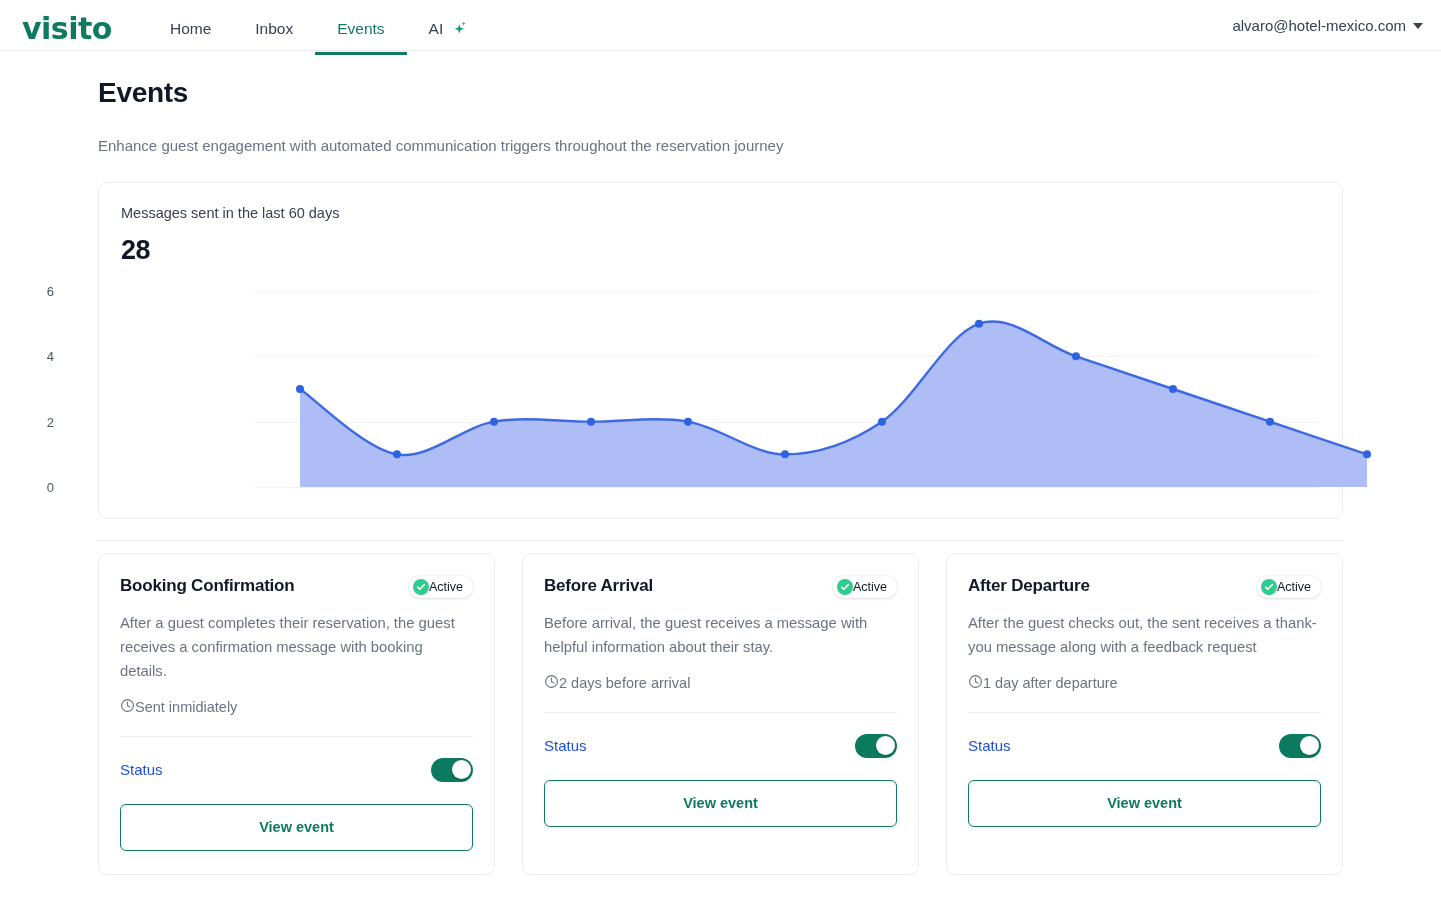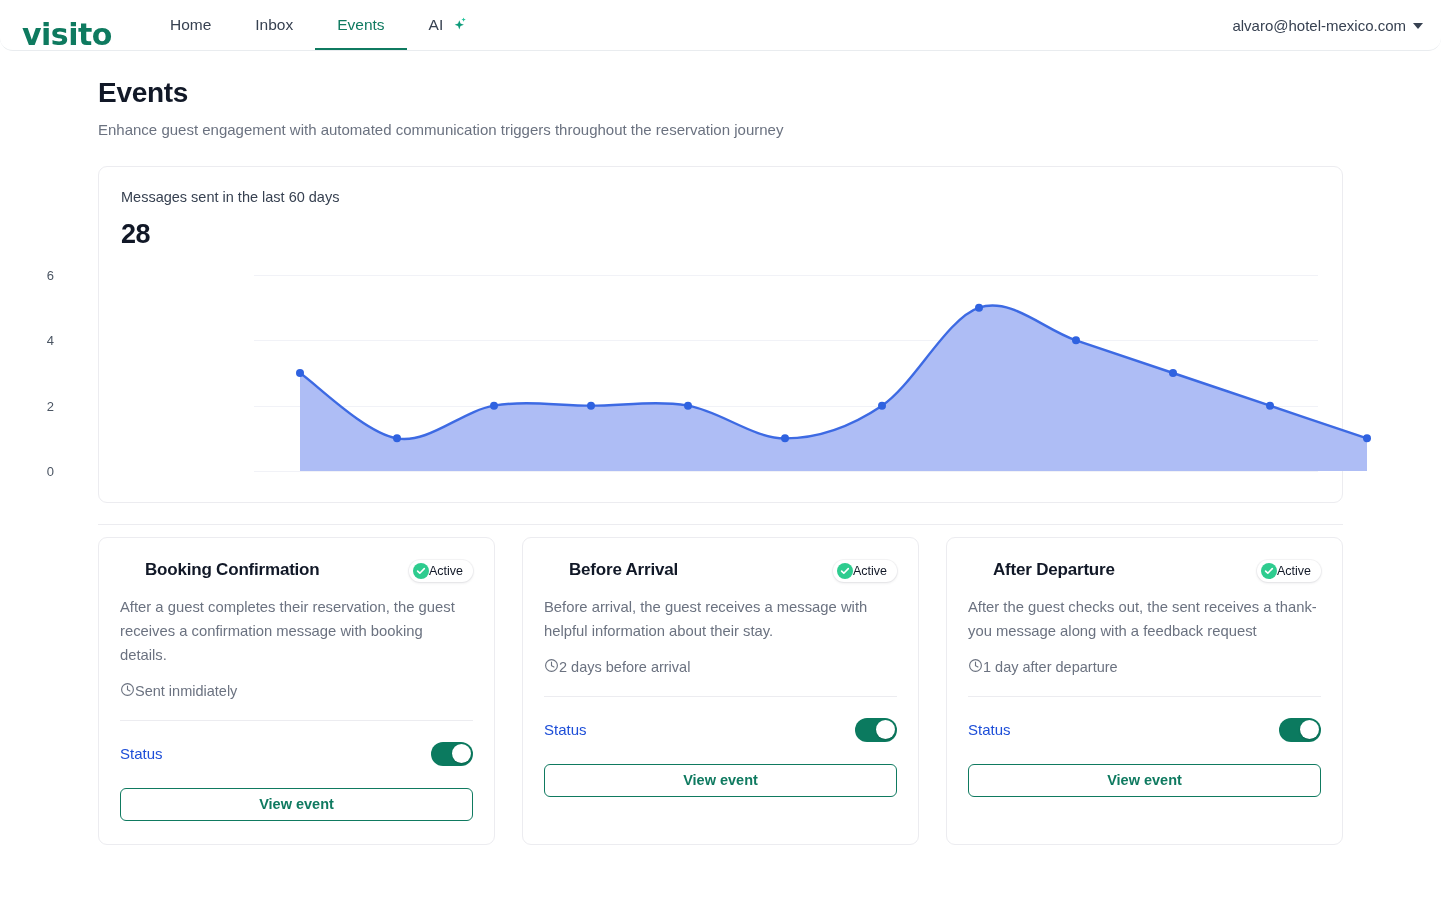--- a/index.html
+++ b/index.html
@@ -10,24 +10,23 @@
     font-family: "Liberation Sans", sans-serif;
     color: #1f2937;
     overflow: hidden;
   }
 
   
   .topbar {
     height: 51px;
     border-bottom: 1px solid #e9ecef;
     display: flex;
-    align-items: flex-end;
+    align-items: center;
     padding: 8px 14px 0 12px;
     position: relative;
-    border-radius: 13px;
   }
   .brand {
     font-size: 30px;
     font-weight: 700;
     color: #0e7a5f;
     letter-spacing: -0.5px;
     padding: 0 18px 0 10px;
     line-height: 1;
     font-family: "DejaVu Sans", sans-serif;
   }
@@ -85,21 +84,21 @@
   .page-title {
     font-size: 28px;
     font-weight: 700;
     color: #111827;
     margin-top: 26px;
     letter-spacing: -0.3px;
   }
   .page-sub {
     font-size: 15px;
     color: #6b7280;
-    margin-top: 12px;
+    margin-top: 28px;
   }
 
   
   .chart-card {
     margin-top: 28px;
     border: 1px solid #ececf0;
     border-radius: 9px;
     background: #fff;
     height: 337px;
     position: relative;
@@ -159,21 +158,20 @@
     background: #fff;
     padding: 22px 21px 23px 21px;
     display: flex;
     flex-direction: column;
   }
   .card-head {
     display: flex;
     align-items: flex-start;
     justify-content: space-between;
     gap: 10px;
-    margin-left: 25px;
   }
   .card-title {
     font-size: 17px;
     font-weight: 700;
     color: #111827;
     line-height: 1.2;
     letter-spacing: -0.2px;
   }
   .badge {
     display: inline-flex;
@@ -232,21 +230,21 @@
   .toggle .knob {
     position: absolute;
     top: 2.5px; right: 2.5px;
     width: 19px; height: 19px;
     border-radius: 50%;
     background: #fff;
     box-shadow: 0 1px 2px rgba(0,0,0,.2);
   }
   .view-btn {
     margin-top: 22px;
-    height: 33px;
+    height: 47px;
     border: 1px solid #0f7a60;
     border-radius: 6px;
     background: #fff;
     color: #0f7a60;
     font-size: 14.5px;
     font-weight: 700;
     font-family: "Liberation Sans", sans-serif;
     cursor: pointer;
     display: flex;
     align-items: center;

